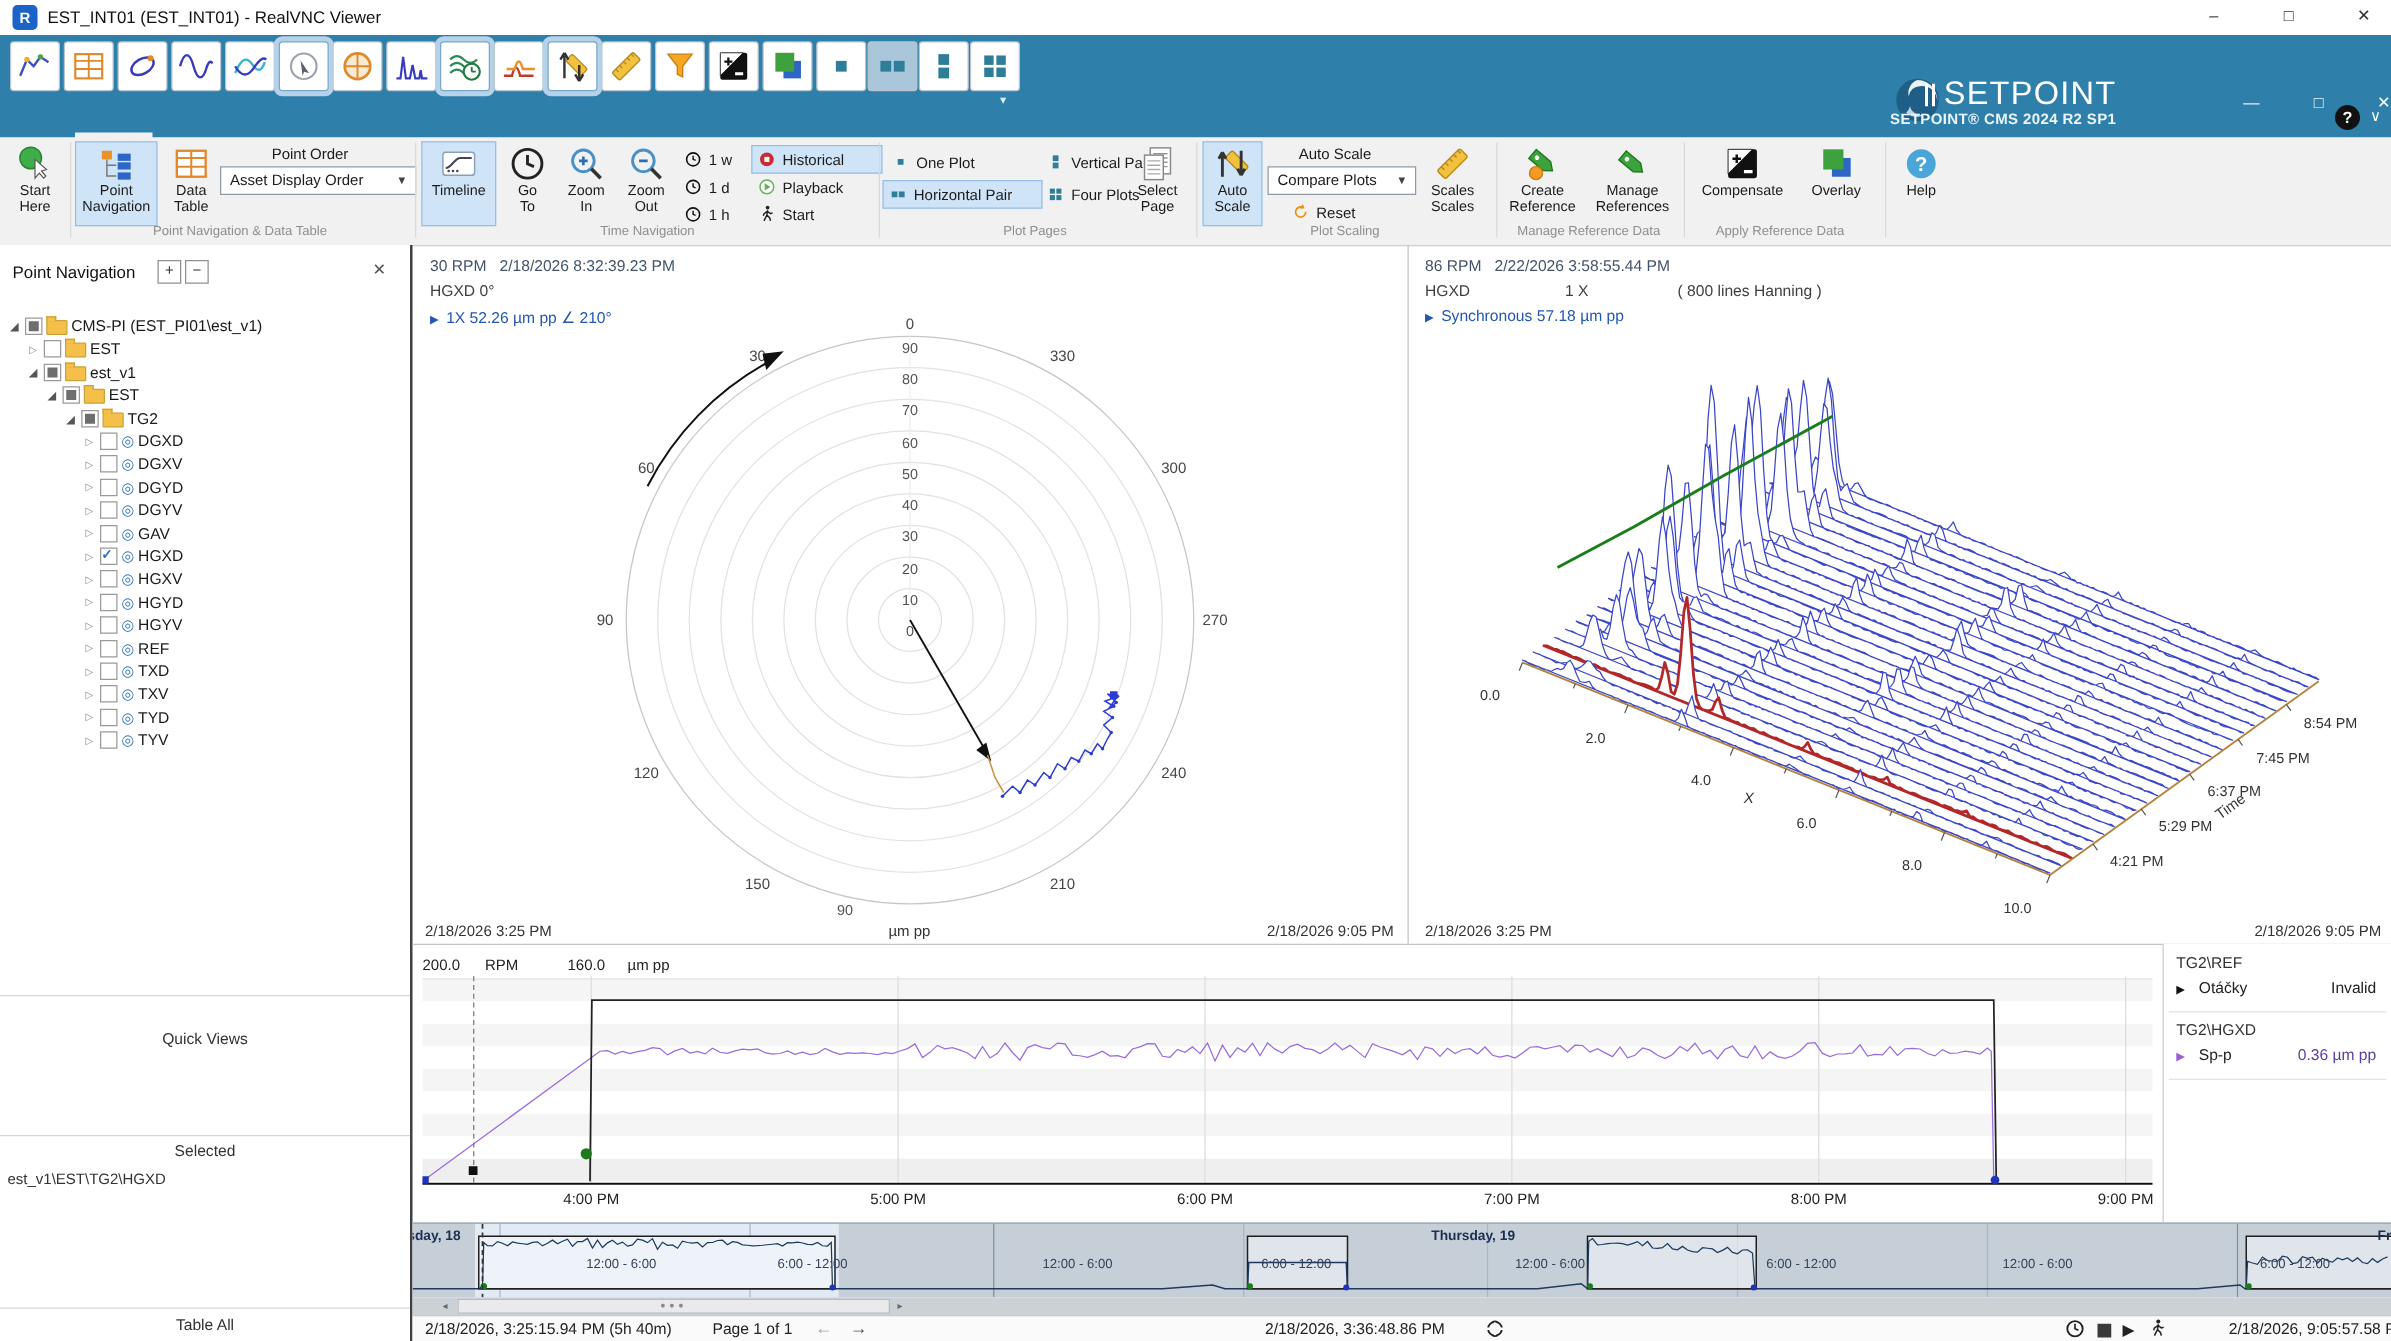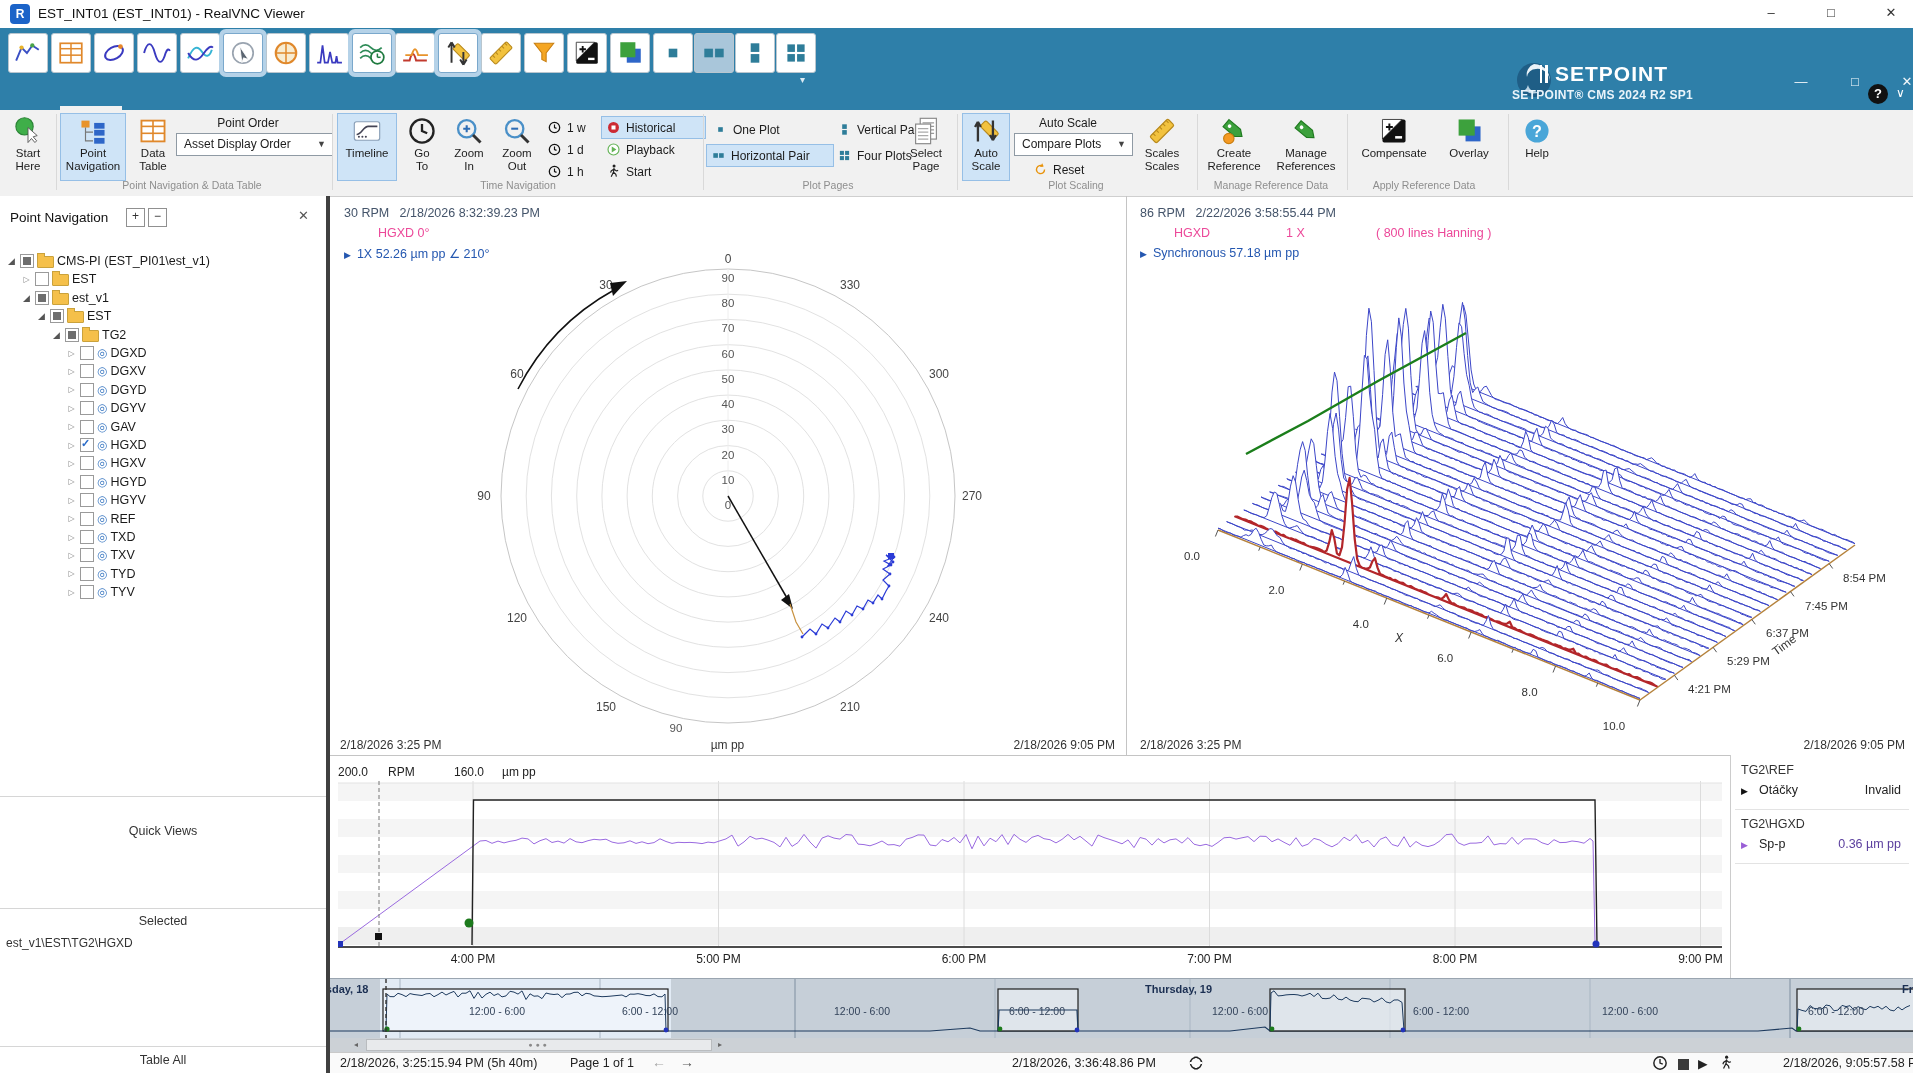--- a/index.html
+++ b/index.html
@@ -19,21 +19,21 @@
   #apphead{position:absolute;left:0;top:28px;width:1913px;height:82px;background:#2e7fa9;}
   .ttile{position:absolute;top:5px;width:38px;height:38px;background:#fff;border:1px solid #b9c6cf;
      border-radius:3px;display:flex;align-items:center;justify-content:center;}
   .ttile svg{width:28px;height:28px;}
   .ttile.act{box-shadow:0 0 0 4px #b5d2e8;border-color:#7aa8cc;}
   .ttile.prs{background:#a9c6da;}
   #tcaret{position:absolute;left:800px;top:46px;color:#dcebf4;font-size:10px;}
   #brand{position:absolute;left:1512px;top:34px;color:#fff;}
   .logo-bars{display:inline-block;width:11px;height:18px;margin-right:4px;
      background:repeating-linear-gradient(90deg,#fff 0,#fff 2.5px,transparent 2.5px,transparent 5.5px);vertical-align:-2px;}
-  #brand .bt{font-size:21px;font-weight:700;letter-spacing:1px;line-height:24px;padding-left:28px;}
+  #brand .bt{font-size:26px;font-weight:400;letter-spacing:1px;line-height:24px;padding-left:28px;}
   #brand .bs{font-size:12px;font-weight:bold;color:#eaf4fa;margin-top:2px;letter-spacing:.3px;}
   .hwbtn{position:absolute;top:46px;width:30px;text-align:center;color:#f2f8fb;font-size:13px;}
   #helpbadge{position:absolute;left:1868px;top:84px;width:20px;height:20px;border-radius:50%;background:#111;
      color:#fff;font-size:13px;font-weight:bold;text-align:center;line-height:20px;}
   #chev{position:absolute;left:1896px;top:86px;color:#fff;font-size:12px;}
   
   .tab{position:absolute;top:78px;height:32px;line-height:32px;text-align:center;font-size:13px;color:#fff;}
   .tab.active{background:#f1f1f1;color:#1a1a1a;}
 
   
@@ -46,40 +46,40 @@
   .rrow{position:absolute;height:21px;display:flex;align-items:center;gap:5px;padding:0 4px;font-size:12px;color:#1c1c1c;border:1px solid transparent;}
   .rrow .ricon{width:15px;height:15px;flex:0 0 15px;}
   .rminilab{position:absolute;font-size:12px;color:#1c1c1c;text-align:center;}
   .dd{position:absolute;height:21px;background:#fff;border:1px solid #8f9aa4;font-size:12px;color:#1c1c1c;
       line-height:21px;padding-left:7px;}
   .dd .caret{position:absolute;right:6px;top:0;font-size:9px;color:#444;}
   .glabel{position:absolute;top:69px;font-size:10.5px;color:#8e8e8e;text-align:center;}
   .rsep{position:absolute;top:4px;height:76px;width:1px;background:#d9d9d9;}
 
   
-  #leftpanel{position:absolute;left:0;top:196px;width:330px;height:877px;background:#fff;border-right:4px solid #404040;box-sizing:border-box;}
+  #leftpanel{position:absolute;left:0;top:196px;width:330px;height:877px;background:#fff;border-right:2px solid #404040;box-sizing:border-box;}
   #navtitle{position:absolute;left:10px;top:14px;font-size:13.5px;color:#111;}
   .pmbtn{position:absolute;top:12px;width:17px;height:17px;border:1px solid #909090;background:#fff;text-align:center;
          line-height:15px;font-size:12px;color:#333;}
   #navclose{position:absolute;left:298px;top:12px;font-size:13px;color:#555;}
   .trow{position:absolute;left:0;height:18px;display:flex;align-items:center;gap:3px;font-size:12.5px;color:#1a1a1a;white-space:nowrap;}
   .ar{width:11px;text-align:center;font-size:8px;color:#8a8a8a;}
   .ar.open{color:#555;font-size:9px;}
   .cb{width:12px;height:12px;border:1px solid #9a9a9a;background:#fff;position:relative;flex:0 0 12px;}
   .cb.partial::after{content:'';position:absolute;left:2px;top:2px;right:2px;bottom:2px;background:#6e6e6e;}
   .cb.checked::after{content:'✓';position:absolute;left:0;top:-2px;color:#2b6cc8;font-size:11px;font-weight:bold;}
   .folder{width:15px;height:10px;background:#f5c04a;border:1px solid #caa23c;border-radius:1px;position:relative;flex:0 0 15px;margin-top:2px;}
   .folder::before{content:'';position:absolute;top:-4px;left:-1px;width:6px;height:3px;background:#f5c04a;border:1px solid #caa23c;border-bottom:none;}
   .pticon{color:#3a78c2;font-size:12px;line-height:12px;}
   .phr{position:absolute;left:0;right:0;height:1px;background:#d6d6d6;}
   .pseclab{position:absolute;left:0;right:0;text-align:center;font-size:12.5px;color:#333;}
 
   
   .panehead1{position:absolute;font-size:12.5px;color:#44546a;}
-  .panehead2{position:absolute;font-size:12.5px;color:#ec4899;margin-left:34px;}
+  .panehead2{position:absolute;font-size:12.5px;color:#404040;}
   .panehead3{position:absolute;font-size:12.5px;color:#2457b0;}
   .tri{color:#2457b0;font-size:9px;margin-right:6px;}
   .pfoot{position:absolute;bottom:3px;font-size:12px;color:#333;}
   .divv{position:absolute;background:#c4c4c4;}
 
   
   #legend{position:absolute;left:1730px;top:755px;width:183px;height:223px;background:#fff;border-left:1px solid #ccc;box-sizing:border-box;}
   #legend .lg{position:absolute;left:10px;font-size:12.5px;color:#333;}
   #legend .ln{position:absolute;left:28px;font-size:12.5px;color:#222;}
   #legend .lv{position:absolute;right:12px;font-size:12.5px;color:#222;text-align:right;}

